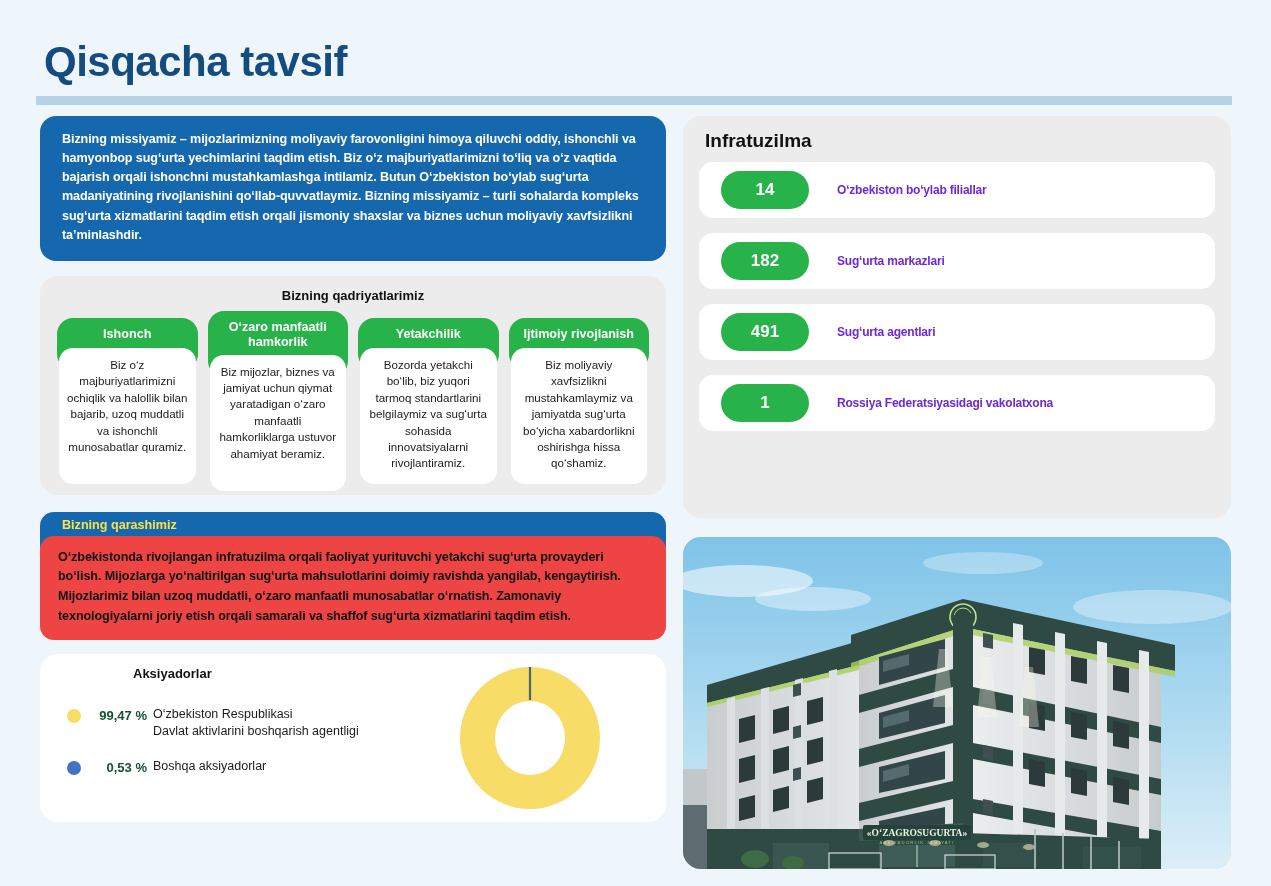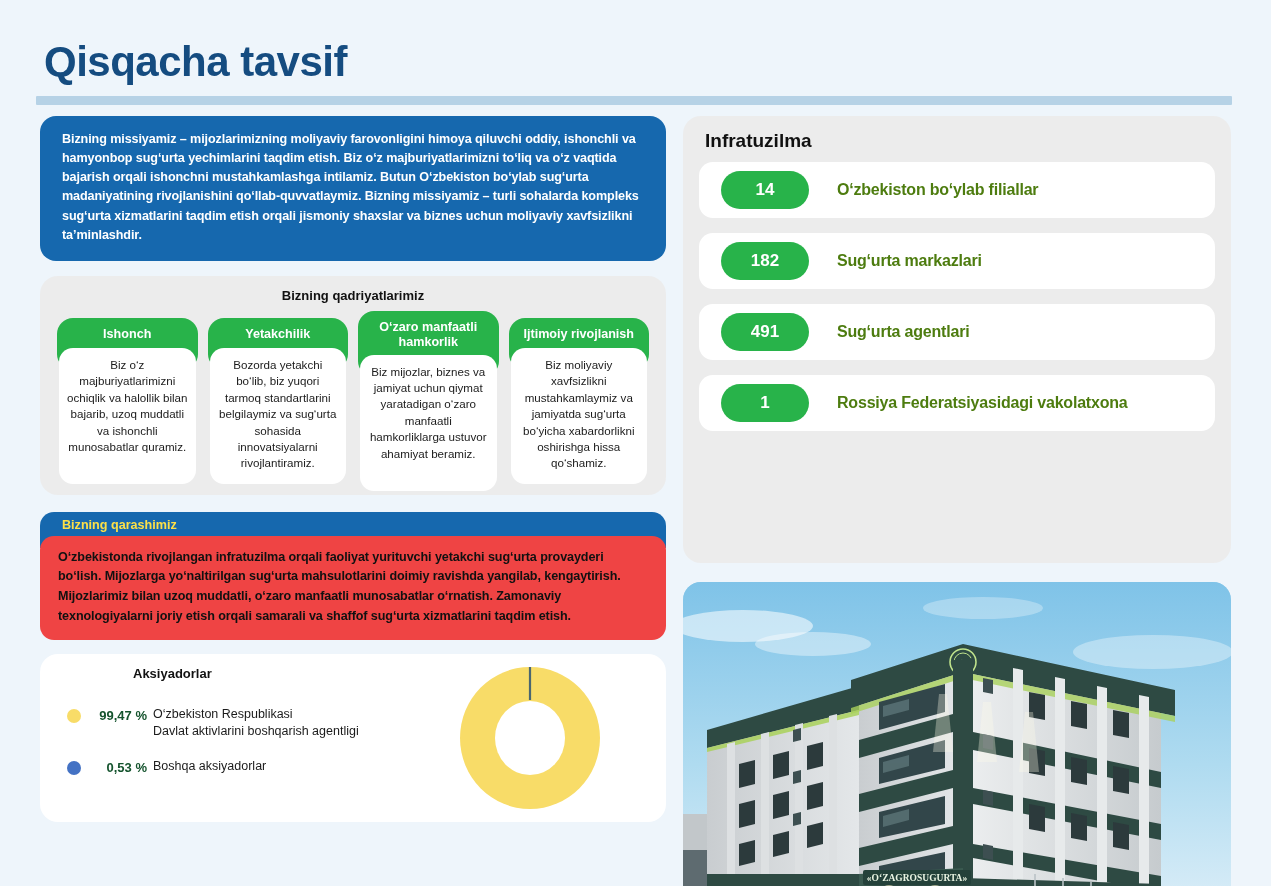--- a/index.html
+++ b/index.html
@@ -104,40 +104,40 @@
     width: 72px; text-align: right; padding-right: 6px;
     font-size: 13px; font-weight: bold; color: #14532d; margin-top: 2px;
   }
   .legend-label { font-size: 12.5px; line-height: 1.3; color: #1b1b1b; white-space: pre-line; }
   .donut { position: absolute; right: 66px; top: 13px; }
 
   
   .right-col { position: absolute; left: 683px; top: 116px; width: 548px; }
   .infra-panel {
     background: #ECECEC; border-radius: 18px;
-    padding: 12px 16px 18px 16px; height: 447px;
+    padding: 12px 16px 18px 16px; height: 402px;
   }
   .infra-title {
     font-size: 19px; font-weight: bold; color: #111;
     margin: 2px 0 10px 6px;
   }
   .infra-item {
     background: #FFFFFF; border-radius: 14px;
     height: 56px; margin-bottom: 15px;
     display: flex; align-items: center; padding-left: 22px;
   }
   .infra-item:last-child { margin-bottom: 0; }
   .infra-pill {
     width: 88px; height: 38px; border-radius: 19px;
     background: #28B34A; color: #fff;
     display: flex; align-items: center; justify-content: center;
     font-size: 17px; font-weight: bold; flex: none; text-align: center;
   }
   .infra-label {
-    margin-left: 28px; font-size: 16px; font-weight: bold; color: #4d7c0f;
+    margin-left: 28px; font-size: 12px; font-weight: bold; color: #6d28d9;
     letter-spacing: -0.2px;
   }
 
   .photo-card {
     margin-top: 19px; height: 332px;
     border-radius: 18px; overflow: hidden; position: relative;
     background: #9FD3EE;
   }
   .photo-card svg { display: block; width: 100%; height: 100%; }
 </style>
@@ -158,27 +158,27 @@
     <div class="values-panel">
       <div class="values-title">Bizning qadriyatlarimiz</div>
       <div class="values-row">
 
         <div class="value-card">
           <div class="value-head">Ishonch</div>
           <div class="value-body">Biz o‘z majburiyatlarimizni ochiqlik va halollik bilan bajarib, uzoq muddatli va ishonchli munosabatlar quramiz.</div>
         </div>
 
         <div class="value-card">
+          <div class="value-head">O‘zaro manfaatli hamkorlik</div>
+          <div class="value-body">Biz mijozlar, biznes va jamiyat uchun qiymat yaratadigan o‘zaro manfaatli hamkorliklarga ustuvor ahamiyat beramiz.</div>
+        </div>
+
+        <div class="value-card">
           <div class="value-head">Yetakchilik</div>
           <div class="value-body">Bozorda yetakchi bo‘lib, biz yuqori tarmoq standartlarini belgilaymiz va sug‘urta sohasida innovatsiyalarni rivojlantiramiz.</div>
-        </div>
-
-        <div class="value-card">
-          <div class="value-head">O‘zaro manfaatli hamkorlik</div>
-          <div class="value-body">Biz mijozlar, biznes va jamiyat uchun qiymat yaratadigan o‘zaro manfaatli hamkorliklarga ustuvor ahamiyat beramiz.</div>
         </div>
 
         <div class="value-card">
           <div class="value-head">Ijtimoiy rivojlanish</div>
           <div class="value-body">Biz moliyaviy xavfsizlikni mustahkamlaymiz va jamiyatda sug‘urta bo‘yicha xabardorlikni oshirishga hissa qo‘shamiz.</div>
         </div>
 
       </div>
     </div>
 

